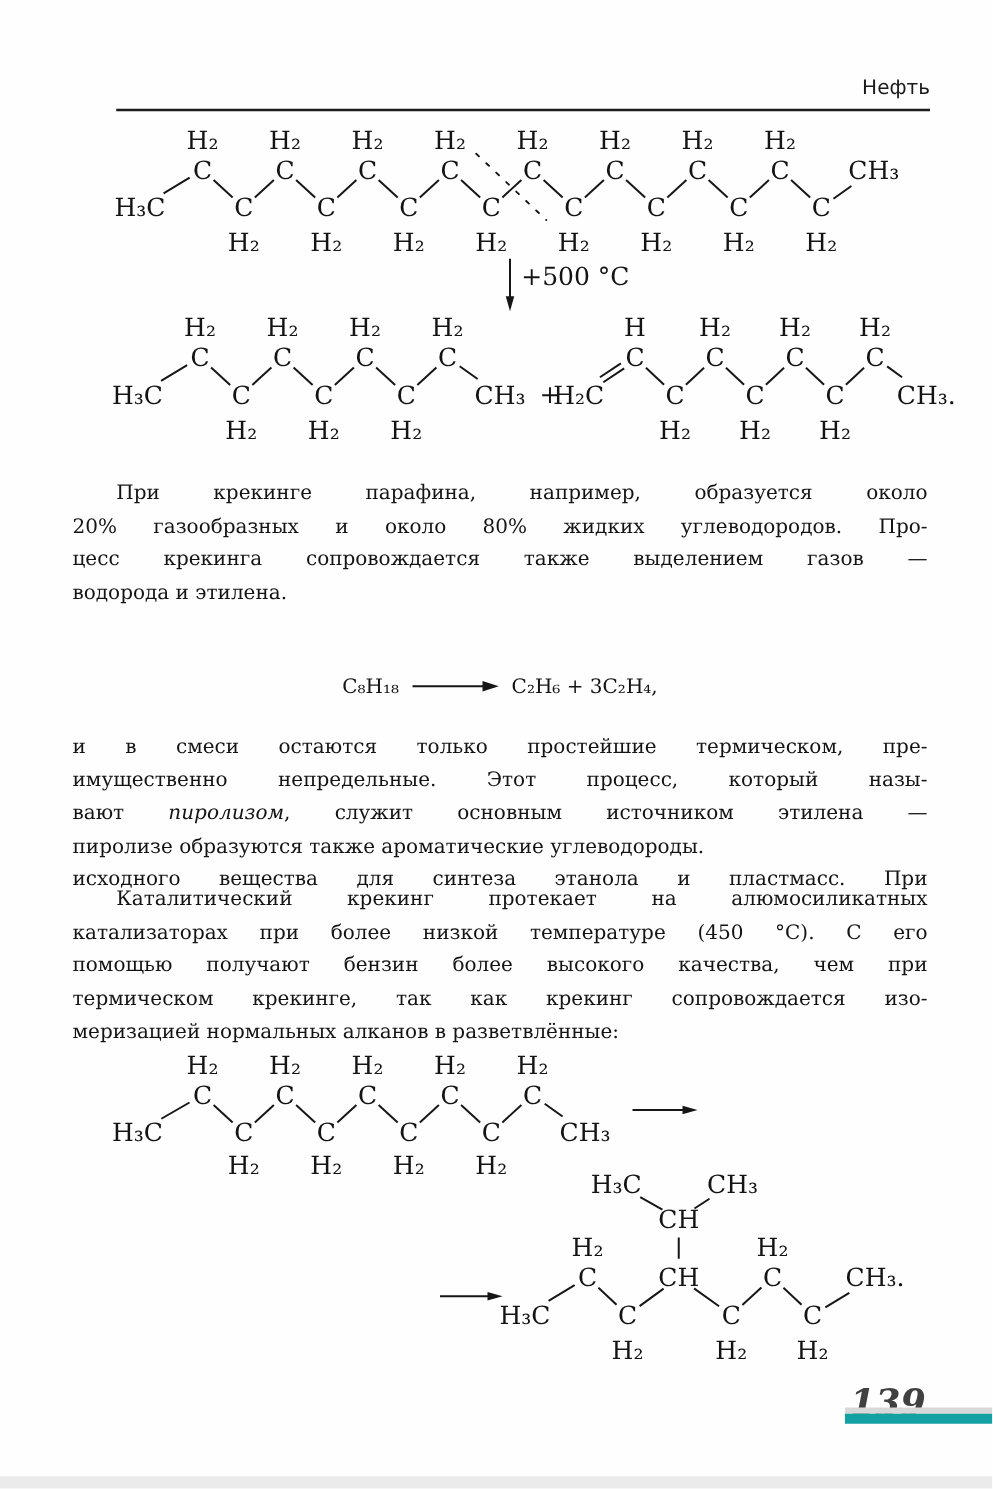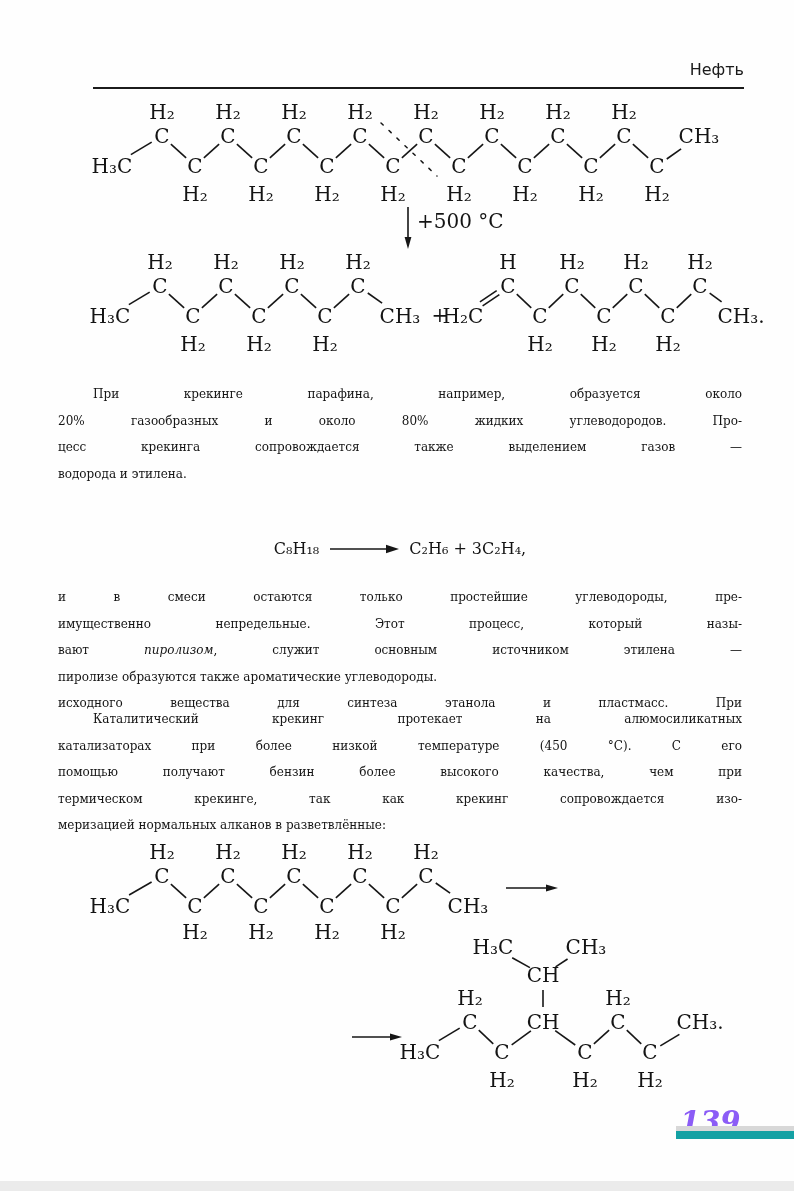--- a/index.html
+++ b/index.html
@@ -6,28 +6,28 @@
   #page{position:relative;width:794px;height:1191px;background:#fefefe;overflow:hidden;
         font-family:"DejaVu Serif",serif;color:#141414;}
   .header-title{position:absolute;top:60px;right:50px;font-family:"DejaVu Sans",sans-serif;
         font-size:16px;color:#1a1a1a;}
   .header-rule{position:absolute;top:87px;left:93px;right:50px;height:2px;background:#1b1b1b;}
   svg.diagram{position:absolute;left:0;width:794px;display:block;}
   .bond{stroke:#161616;stroke-width:1.6;fill:none;}
   .head{fill:#161616;stroke:none;}
   .dashline{stroke:#161616;stroke-width:1.5;stroke-dasharray:3 8;stroke-linecap:round;}
   text.atom{font-family:"DejaVu Serif",serif;font-size:20px;fill:#141414;}
-  .para{position:absolute;left:58px;width:684px;font-size:12px;}
+  .para{position:absolute;left:58px;width:684px;font-size:16px;}
   .para .line{text-align:justify;text-align-last:justify;line-height:26.6px;white-space:normal;}
   .para .line.last{text-align-last:left;}
   .para .line.indent{padding-left:35px;}
   .equation{position:absolute;left:58px;width:684px;display:flex;justify-content:center;
         align-items:center;gap:9px;font-size:16px;}
   .footer-number{position:absolute;left:680px;top:1105px;font-size:29px;font-weight:bold;
-        font-style:italic;color:#8b5cf6;}
+        font-style:italic;color:#404040;}
   .footer-gray{position:absolute;left:676px;top:1126px;width:118px;height:5px;background:#d8d8d8;}
   .footer-teal{position:absolute;left:676px;top:1131px;width:118px;height:8px;}
   .bottom-band{position:absolute;left:0;top:1181px;width:794px;height:10px;background:#ebebeb;}
 </style>
 </head>
 <body>
 
 <div id="page">
 
   <div class="header-title">Нефть</div>
@@ -152,21 +152,21 @@
   <div class="equation" style="top:539px">
     <span>C₈H₁₈</span>
     <svg width="72" height="14" viewBox="0 0 72 14">
       <line x1="2" y1="7" x2="68" y2="7" class="bond"></line>
       <polygon points="71,7 58,2.8 58,11.2" class="head"></polygon>
     </svg>
     <span>C₂H₆ + 3C₂H₄,</span>
   </div>
 
   <div class="para" style="top:584px">
-      <div class="line">и в смеси остаются только простейшие углеводороды, пре-</div>
+      <div class="line">и в смеси остаются только простейшие термическом, пре-</div>
       <div class="line">имущественно непредельные. Этот процесс, который назы-</div>
       <div class="line"><span>вают </span><em>пиролизом</em><span>, служит основным источником этилена —</span></div>
       <div class="line last">пиролизе образуются также ароматические углеводороды.</div>
       <div class="line">исходного вещества для синтеза этанола и пластмасс. При</div>
     </div>
 
   <div class="para" style="top:706px">
       <div class="line indent">Каталитический крекинг протекает на алюмосиликатных</div>
       <div class="line">катализаторах при более низкой температуре (450 °С). С его</div>
       <div class="line">помощью получают бензин более высокого качества, чем при</div>

